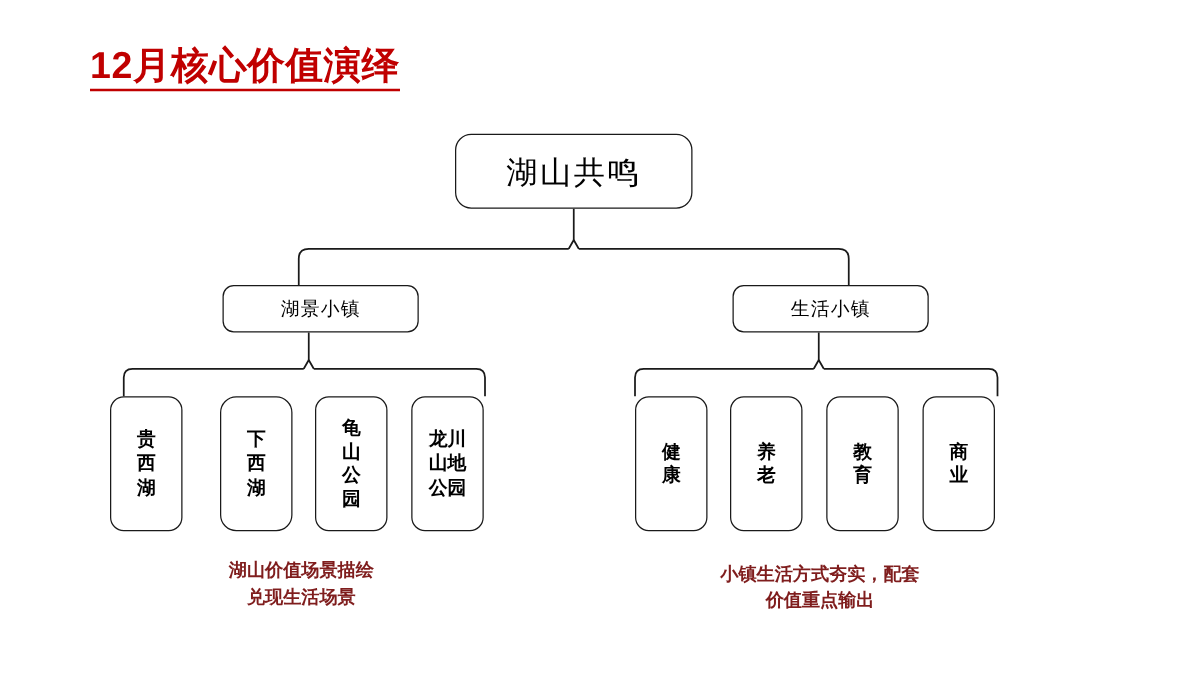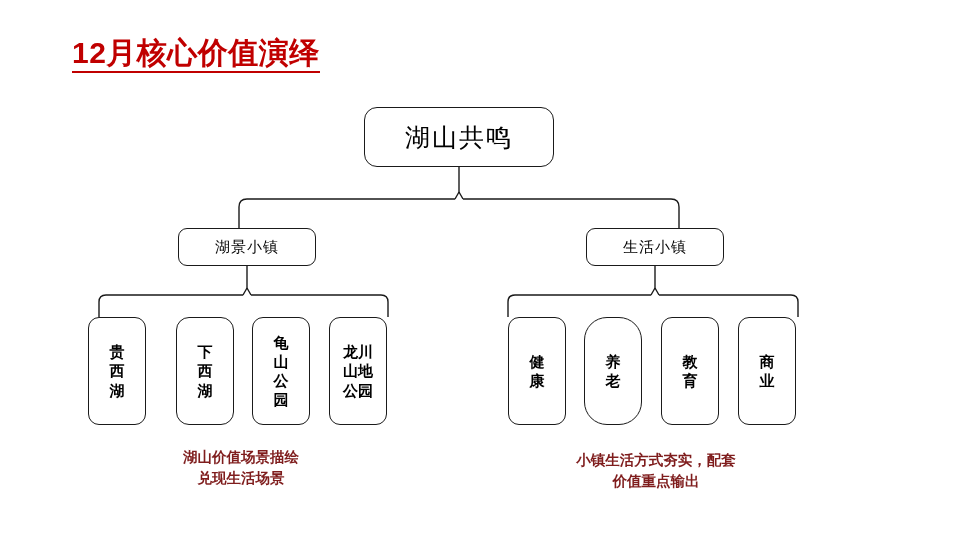--- a/index.html
+++ b/index.html
@@ -78,21 +78,21 @@
     top: 107px;
     width: 190px;
     height: 60px;
     border-radius: 13px;
     font-size: 25px;
     letter-spacing: 2px;
   }
 
   .node-branch {
     top: 228px;
-    width: 138px;
+    width: 157px;
     height: 38px;
     border-radius: 9px;
     font-size: 15px;
     letter-spacing: 1px;
   }
   .node-branch.left  { left: 152px; }
   .node-branch.right { left: 560px; }
 
   .node-leaf {
     top: 317px;
@@ -115,21 +115,21 @@
   .leaf-1col .leaf-text { max-width: 1.05em; margin: 0 auto; }
   
   .leaf-2col .leaf-text { max-width: 2.1em; margin: 0 auto; }
 
   .leaf-L0 { left:  62px; }
   .leaf-L1 { left: 150px; border-radius: 13px; }
   .leaf-L2 { left: 226px; }
   .leaf-L3 { left: 303px; }
 
   .leaf-R0 { left: 482px; }
-  .leaf-R1 { left: 558px; border-radius: 23px; }
+  .leaf-R1 { left: 558px; }
   .leaf-R2 { left: 635px; }
   .leaf-R3 { left: 712px; }
 
   
   .caption {
     position: absolute;
     text-align: center;
     font-size: 14.5px;
     font-weight: bold;
     color: #7f1d1d;

